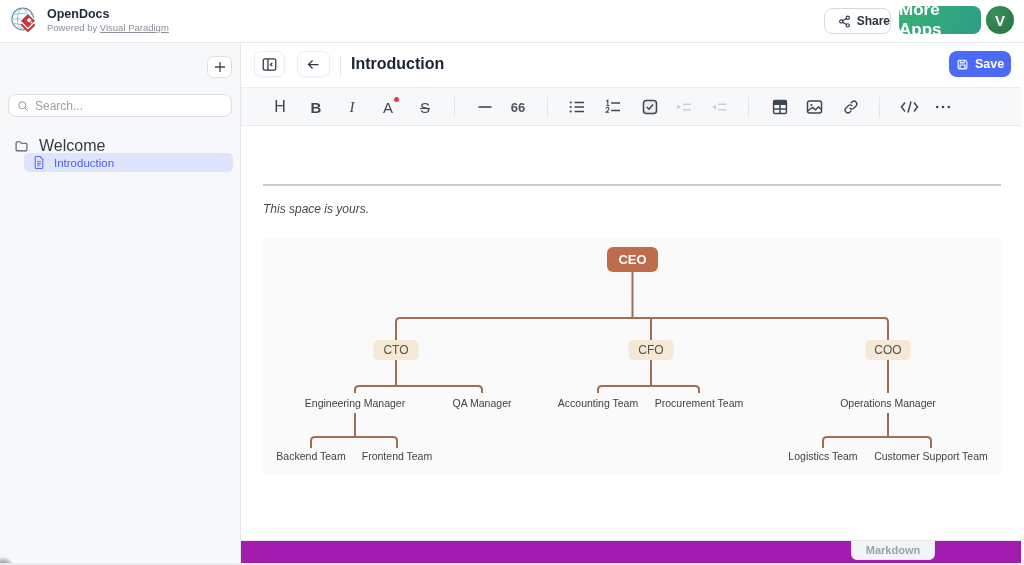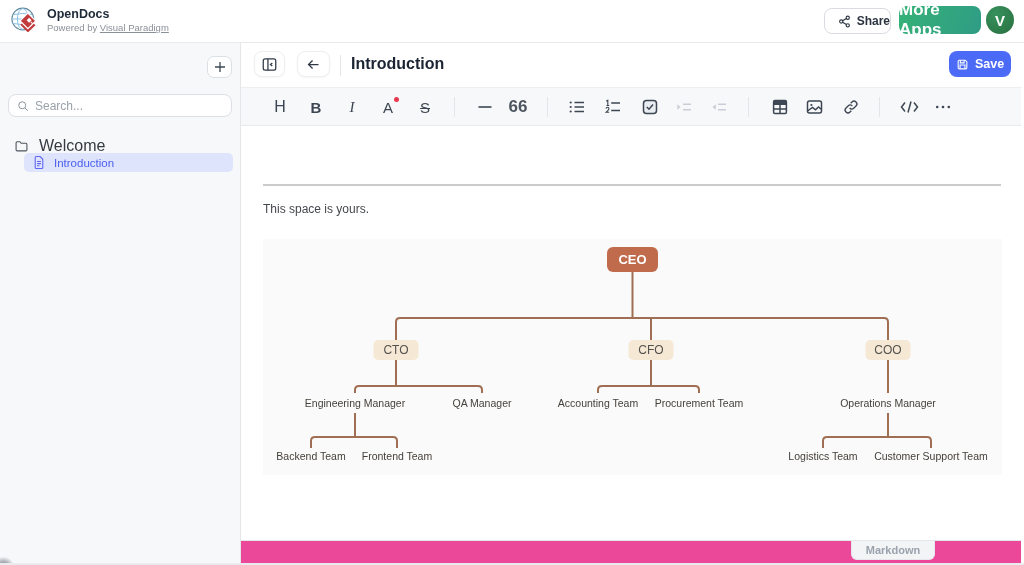--- a/index.html
+++ b/index.html
@@ -54,24 +54,24 @@
   border-radius:8px; color:#fff; font-size:12.5px; font-weight:bold;
   display:flex; align-items:center; justify-content:center; gap:6px; }
 #toolbar { position:absolute; left:0; top:44px; width:780px; height:39px; background:#f7f8f9;
   border-bottom:1px solid #e9eaec; border-top:1px solid #eceef0; }
 .ti { position:absolute; top:0; height:38px; display:flex; align-items:center; justify-content:center; width:28px; }
 .tsep2 { position:absolute; top:9px; width:1px; height:20px; background:#e3e5e8; }
 
 #content { position:absolute; left:0; top:83px; width:780px; height:457px; background:#fff; }
 #heading { position:absolute; left:22px; top:28px; font-size:20px; font-weight:bold; color:#2e2e2e; letter-spacing:0.85px; }
 #hrline { position:absolute; left:22px; top:58px; width:738px; height:2px; background:#c9cbcd; }
-#para { position:absolute; left:22px; top:76px; font-size:12px; color:#45484d; }
+#para { position:absolute; left:22px; top:76px; font-size:12px; color:#45484d;font-style:italic; }
 #chart { position:absolute; left:22px; top:113px; width:739px; height:236px; background:#fafafa; }
 
-#statusbar { position:absolute; left:0; top:497px; width:780px; height:25px; background:#ec4899;
+#statusbar { position:absolute; left:0; top:497px; width:780px; height:25px; background:#a21caf;
   border-top:1px solid #e4e6e9; }
 .tab { position:absolute; top:0; height:19px; font-size:11px; font-weight:bold;
   display:flex; align-items:center; justify-content:center; }
 #mdtab { left:610px; width:84px; background:#f3f4f6; border:1px solid #e5e7eb; border-top:none;
   border-radius:0 0 6px 6px; color:#9aa3ad; }
 #wytab { left:680px; width:96px; background:#fff; border:1px solid #e5e7eb; border-top:none;
   border-radius:0 0 6px 6px; color:#444c59;margin-top:28px; }
 #bottomedge { position:absolute; left:0; top:563px; width:1024px; height:2px; background:#e9ebee; }
 #cornershadow { position:absolute; left:-9px; top:555px; width:25px; height:25px; border-radius:50%;
   background:radial-gradient(circle, rgba(125,130,140,.65) 0 32%, rgba(125,130,140,0) 62%); }
@@ -160,21 +160,21 @@
     <div class="ti" style="left:61px;font-size:15px;color:#3d4753;font-weight:bold;">B</div>
     <div class="ti" style="left:97px;font-size:15px;color:#3d4753;font-style:italic;font-family:'Liberation Serif',serif;">I</div>
     <div class="ti" style="left:133px;font-size:15px;color:#3d4753;">A<span style="position:absolute;right:3px;top:9px;width:5px;height:5px;border-radius:50%;background:#e8384f;"></span></div>
     <div class="ti" style="left:170px;font-size:15px;color:#3d4753;text-decoration:line-through;">S</div>
     <div class="tsep2" style="left:213px;"></div>
     <div class="ti" style="left:230px;">
         <svg width="16" height="16" viewBox="0 0 16 16" stroke="#3d4753" stroke-width="1.6">
           <path d="M1.5 8 H14.5"></path>
         </svg>
       </div>
-    <div class="ti" style="left:263px;font-size:17px;font-weight:bold;color:#4d5560;">66</div>
+    <div class="ti" style="left:263px;font-size:13px;font-weight:bold;color:#4d5560;">66</div>
     <div class="tsep2" style="left:306px;"></div>
     <div class="ti" style="left:322px;">
         <svg width="16" height="16" viewBox="0 0 16 16" fill="none" stroke="#3d4753" stroke-width="1.5">
           <path d="M5.5 3.5 H15 M5.5 8 H15 M5.5 12.5 H15"></path>
           <circle cx="1.7" cy="3.5" r="1.1" fill="#3d4753" stroke="none"></circle>
           <circle cx="1.7" cy="8" r="1.1" fill="#3d4753" stroke="none"></circle>
           <circle cx="1.7" cy="12.5" r="1.1" fill="#3d4753" stroke="none"></circle>
         </svg>
       </div>
     <div class="ti" style="left:358px;">

